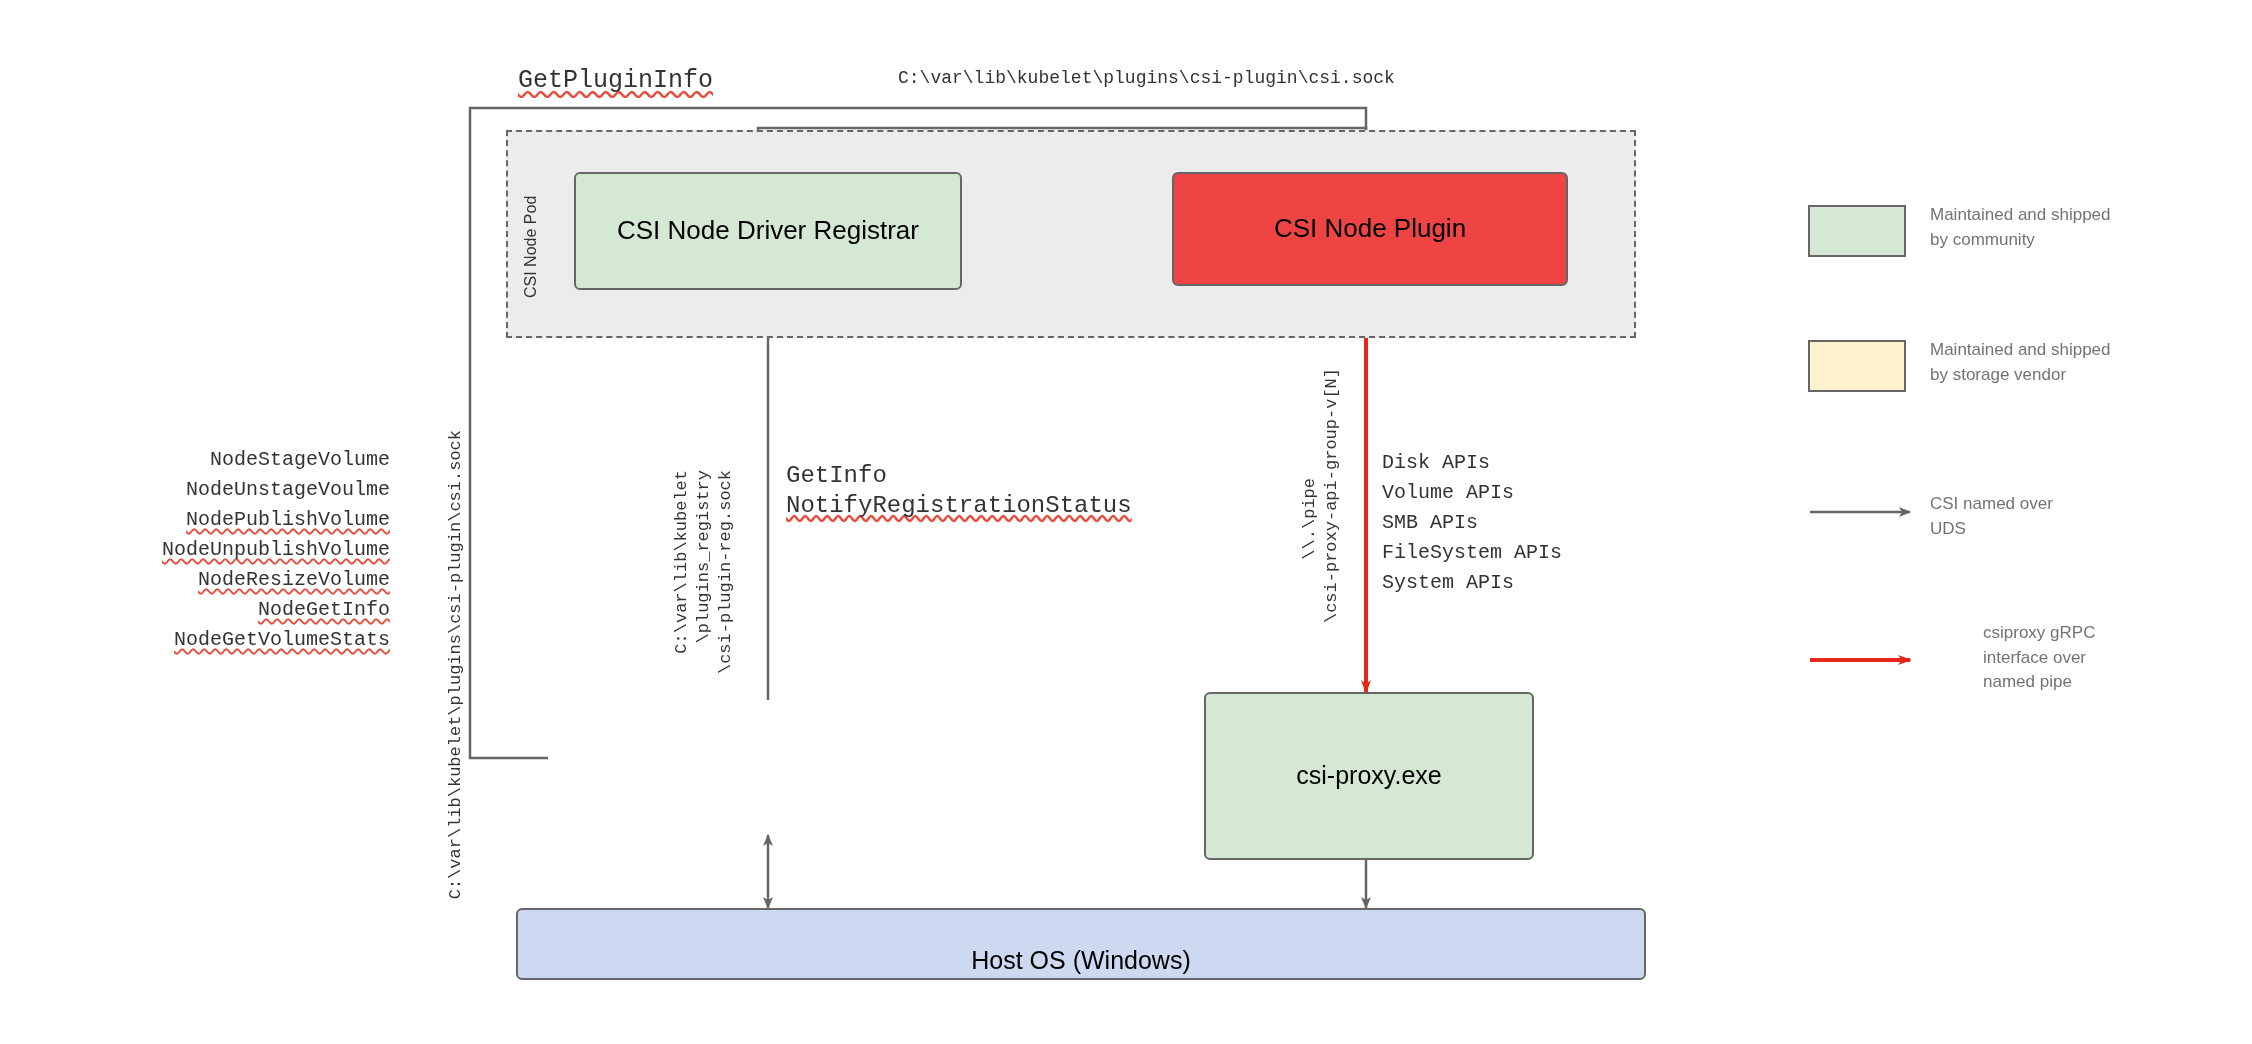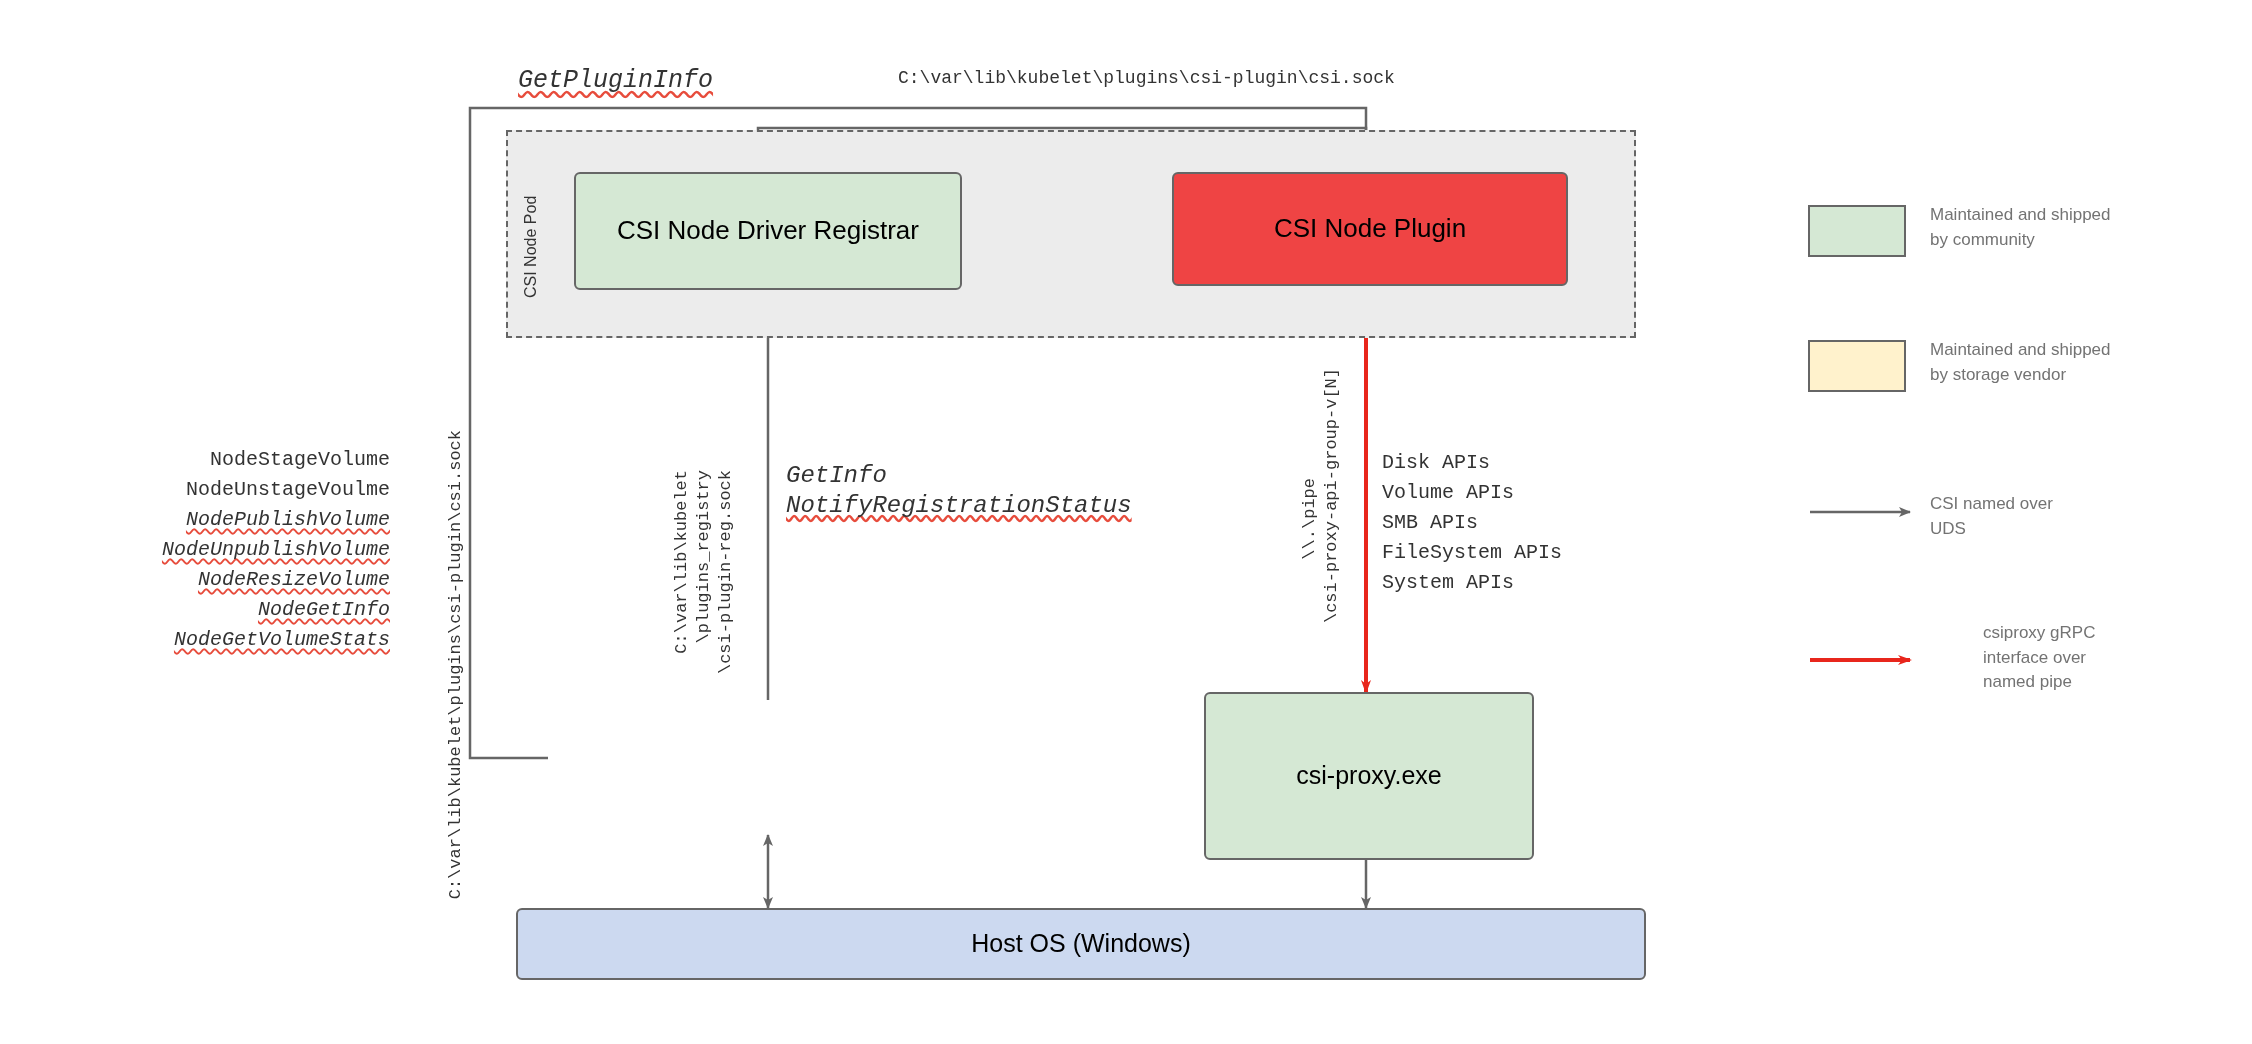--- a/index.html
+++ b/index.html
@@ -22,21 +22,21 @@
   .pod-box{position:absolute;box-sizing:border-box;background:#ececec;
            border:2px dashed #666666;}
   .pod-label{position:absolute;color:#333333;font-size:16px;
              writing-mode:vertical-rl;transform:rotate(180deg);
              white-space:nowrap;}
 
   .mono{font-family:"Liberation Mono", monospace;color:#333333;}
 
   .squiggle{ text-decoration:underline wavy #e74c3c;
              text-decoration-skip-ink:none;
-             text-underline-offset:3px;font-style:italic;}
+             text-underline-offset:3px;}
 
   .abs{position:absolute;white-space:pre;}
 
   .vert{position:absolute;white-space:pre;writing-mode:vertical-rl;
         transform:rotate(180deg);}
 
   .legend-swatch{position:absolute;box-sizing:border-box;
                  border:2px solid #666666;width:98px;height:52px;}
   .legend-text{position:absolute;font-size:17px;color:#737373;
                line-height:1.45;white-space:pre-line;}
@@ -92,37 +92,37 @@
 
   <div class="node yellow" style="left:1172px;top:172px;width:396px;height:114px;font-size:26px;">
     <span>CSI Node Plugin</span>
   </div>
 
 
   <div class="node green" style="left:1204px;top:692px;width:330px;height:168px;font-size:25px;">
     <span>csi-proxy.exe</span>
   </div>
 
-  <div class="node blue" style="left:516px;top:908px;width:1130px;height:72px;font-size:25px;">
+  <div class="node blue" style="left:516px;top:908px;width:1130px;height:72px;font-size:25px;align-items:flex-end;">
     <span>Host OS (Windows)</span>
   </div>
 
   <div class="abs mono squiggle" style="left:518px;top:66px;font-size:25px;">GetPluginInfo</div>
 
   <div class="abs mono" style="left:898px;top:68px;font-size:18px;">C:\var\lib\kubelet\plugins\csi-plugin\csi.sock</div>
 
   <div class="vert mono" style="left:446px;top:430px;font-size:17px;">C:\var\lib\kubelet\plugins\csi-plugin\csi.sock</div>
 
   <div style="position:absolute;left:672px;top:470px;">
     <div class="vert mono" style="left:0px;top:0px;font-size:17px;">C:\var\lib\kubelet</div>
     <div class="vert mono" style="left:22px;top:0px;font-size:17px;">\plugins_registry</div>
     <div class="vert mono" style="left:44px;top:0px;font-size:17px;">\csi-plugin-reg.sock</div>
   </div>
 
-  <div class="abs mono" style="left:786px;top:462px;font-size:24px;font-style:italic;">GetInfo</div>
+  <div class="abs mono" style="left:786px;top:462px;font-size:24px;">GetInfo</div>
   <div class="abs mono squiggle" style="left:786px;top:492px;font-size:24px;">NotifyRegistrationStatus</div>
 
   <div style="position:absolute;left:1300px;top:368px;">
     <div class="vert mono" style="left:0px;top:110px;font-size:17px;">\\.\pipe</div>
     <div class="vert mono" style="left:22px;top:0px;font-size:17px;">\csi-proxy-api-group-v[N]</div>
   </div>
 
   <div class="node-api-list" style="left:80px;top:445px;width:310px;">
     <div class="mono">NodeStageVolume</div>
     <div class="mono">NodeUnstageVoulme</div>

